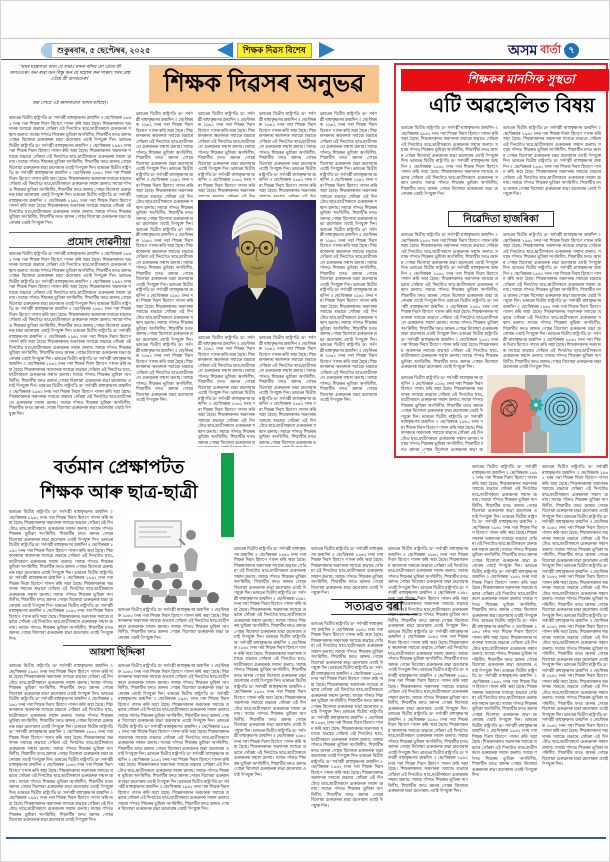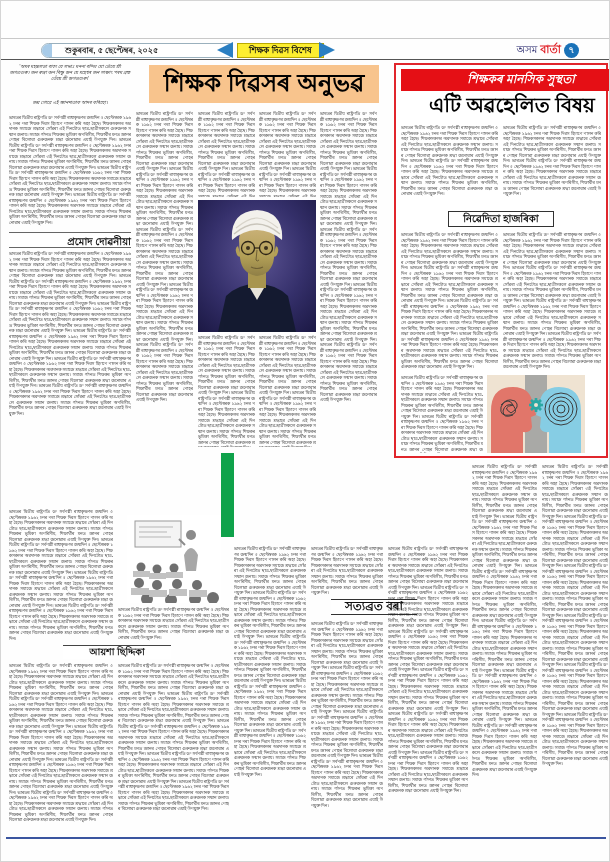--- a/index.html
+++ b/index.html
@@ -4,31 +4,31 @@
 <style>
   html,body{margin:0;padding:0;background:#e9e9e9;}
   #canvas{position:relative;width:610px;height:862px;background:#fefefe;margin:0 auto;
     font-family:"Liberation Sans","DejaVu Sans",sans-serif;overflow:hidden;
     border:1px solid #d5d5d5;box-sizing:border-box;}
   .abs{position:absolute;box-sizing:border-box;}
   
   .hdr-topline{left:0;top:37px;width:610px;height:1px;background:#c9c9c9;}
   .hdr-rule{left:0;top:58px;width:610px;height:1px;background:#555;}
   .date-pill{left:40px;top:42px;width:190px;height:15px;border:1px solid #9ab0bd;
-    border-radius:8px 2px 2px 8px;background:#fff;display:flex;align-items:center;gap:8px;}
+    border-radius:8px 2px 2px 8px;background:#fff;display:flex;align-items:center;}
   .date-cap{width:10px;height:13px;border-radius:7px 0 0 7px;background:#a8cbe8;margin-right:5px;}
   .date-txt{font-size:8px;font-weight:bold;color:#222;white-space:nowrap;}
   .tri-left{left:216px;top:41px;width:0;height:0;border-top:8px solid transparent;
     border-bottom:8px solid transparent;border-right:16px solid #2b7fc2;}
-  .badge-yellow{left:236px;top:42px;height:15px;padding:0 11px;background:#fdee30;
+  .badge-yellow{left:236px;top:42px;height:15px;padding:0 5px;background:#fdee30;
     border:1px solid #b9a900;display:flex;align-items:center;font-size:8.5px;font-weight:bold;color:#111;}
   .tri-right{left:318px;top:41px;width:0;height:0;border-top:8px solid transparent;
     border-bottom:8px solid transparent;border-left:16px solid #2b7fc2;}
   .masthead{right:30px;top:41px;height:17px;display:flex;align-items:center;gap:3px;}
-  .mh-black{font-size:10px;font-weight:normal;color:#14145e;}
+  .mh-black{font-size:14px;font-weight:bold;color:#14145e;}
   .mh-red{font-size:11px;font-weight:bold;color:#e02128;}
   .mh-circle{width:15px;height:15px;border-radius:50%;background:#1a72b8;color:#fff;
     font-size:9px;font-weight:bold;display:flex;align-items:center;justify-content:center;}
   
   .col{font-size:4.3px;line-height:5.5px;color:#1c1c1c;text-align:justify;
     overflow:hidden;word-break:break-all;letter-spacing:-0.1px;}
   .poem{font-size:4.6px;line-height:6.2px;font-style:italic;text-align:center;color:#111;overflow:hidden;}
   
   .h-center-top{left:148px;top:64px;width:230px;height:38px;background:#f8c48d;
     display:flex;align-items:center;justify-content:center;font-size:24px;font-weight:bold;color:#000;white-space:nowrap;text-align:center;}
@@ -177,20 +177,24 @@
           <line x1="49" y1="23" x2="49" y2="37"></line>
           <line x1="42" y1="30" x2="56" y2="30"></line>
           <line x1="44" y1="25" x2="54" y2="35"></line>
           <line x1="54" y1="25" x2="44" y2="35"></line>
         </g>
         <circle cx="49" cy="30" r="2" fill="#efe3d2"></circle>
       </g>
     </svg>
   </div>
 
+  <div class="abs lb-head">
+    <span>বৰ্তমান প্ৰেক্ষাপটত</span>
+    <span>শিক্ষক আৰু ছাত্ৰ-ছাত্ৰী</span>
+  </div>
 
   <div class="abs col" style="left:8px;top:508px;width:104px;height:133px;">ভাৰতৰ দ্বিতীয় ৰাষ্ট্ৰপতি ড° সৰ্বপল্লী ৰাধাকৃষ্ণণৰ জন্মদিন ৫ ছেপ্টেম্বৰক ১৯৬২ চনৰ পৰা শিক্ষক দিৱস হিচাপে পালন কৰি অহা হৈছে। শিক্ষকসকলৰ অৱদানক সমাজে শ্ৰদ্ধাৰে সোঁৱৰা এই দিনটোত ছাত্ৰ-ছাত্ৰীসকলে গুৰুজনক সন্মান জনায়। সমাজ গঠনত শিক্ষকৰ ভূমিকা অপৰিসীম, শিক্ষাৰ্থীৰ মনত জ্ঞানৰ পোহৰ বিলোৱা গুৰুজনক শ্ৰদ্ধা জনোৱাৰ এয়াই উপযুক্ত দিন। ভাৰতৰ দ্বিতীয় ৰাষ্ট্ৰপতি ড° সৰ্বপল্লী ৰাধাকৃষ্ণণৰ জন্মদিন ৫ ছেপ্টেম্বৰক ১৯৬২ চনৰ পৰা শিক্ষক দিৱস হিচাপে পালন কৰি অহা হৈছে। শিক্ষকসকলৰ অৱদানক সমাজে শ্ৰদ্ধাৰে সোঁৱৰা এই দিনটোত ছাত্ৰ-ছাত্ৰীসকলে গুৰুজনক সন্মান জনায়। সমাজ গঠনত শিক্ষকৰ ভূমিকা অপৰিসীম, শিক্ষাৰ্থীৰ মনত জ্ঞানৰ পোহৰ বিলোৱা গুৰুজনক শ্ৰদ্ধা জনোৱাৰ এয়াই উপযুক্ত দিন। ভাৰতৰ দ্বিতীয় ৰাষ্ট্ৰপতি ড° সৰ্বপল্লী ৰাধাকৃষ্ণণৰ জন্মদিন ৫ ছেপ্টেম্বৰক ১৯৬২ চনৰ পৰা শিক্ষক দিৱস হিচাপে পালন কৰি অহা হৈছে। শিক্ষকসকলৰ অৱদানক সমাজে শ্ৰদ্ধাৰে সোঁৱৰা এই দিনটোত ছাত্ৰ-ছাত্ৰীসকলে গুৰুজনক সন্মান জনায়। সমাজ গঠনত শিক্ষকৰ ভূমিকা অপৰিসীম, শিক্ষাৰ্থীৰ মনত জ্ঞানৰ পোহৰ বিলোৱা গুৰুজনক শ্ৰদ্ধা জনোৱাৰ এয়াই উপযুক্ত দিন। ভাৰতৰ দ্বিতীয় ৰাষ্ট্ৰপতি ড° সৰ্বপল্লী ৰাধাকৃষ্ণণৰ জন্মদিন ৫ ছেপ্টেম্বৰক ১৯৬২ চনৰ পৰা শিক্ষক দিৱস হিচাপে পালন কৰি অহা হৈছে। শিক্ষকসকলৰ অৱদানক সমাজে শ্ৰদ্ধাৰে সোঁৱৰা এই দিনটোত ছাত্ৰ-ছাত্ৰীসকলে গুৰুজনক সন্মান জনায়। সমাজ গঠনত শিক্ষকৰ ভূমিকা অপৰিসীম, শিক্ষাৰ্থীৰ মনত জ্ঞানৰ পোহৰ বিলোৱা গুৰুজনক শ্ৰদ্ধা জনোৱাৰ এয়াই উপযুক্ত দিন। </div>
 
   <div class="abs" style="left:126px;top:514px;width:94px;height:88px;">
     <svg width="94" height="88" viewBox="0 0 94 88">
       <rect width="94" height="88" fill="#ffffff"></rect>
       <rect x="8" y="6" width="46" height="26" fill="#f4f4f4" stroke="#9a9a9a" stroke-width="1"></rect>
       <line x1="12" y1="12" x2="46" y2="12" stroke="#b5b5b5" stroke-width="1"></line>
       <line x1="12" y1="17" x2="40" y2="17" stroke="#b5b5b5" stroke-width="1"></line>
       <line x1="12" y1="22" x2="44" y2="22" stroke="#b5b5b5" stroke-width="1"></line>

